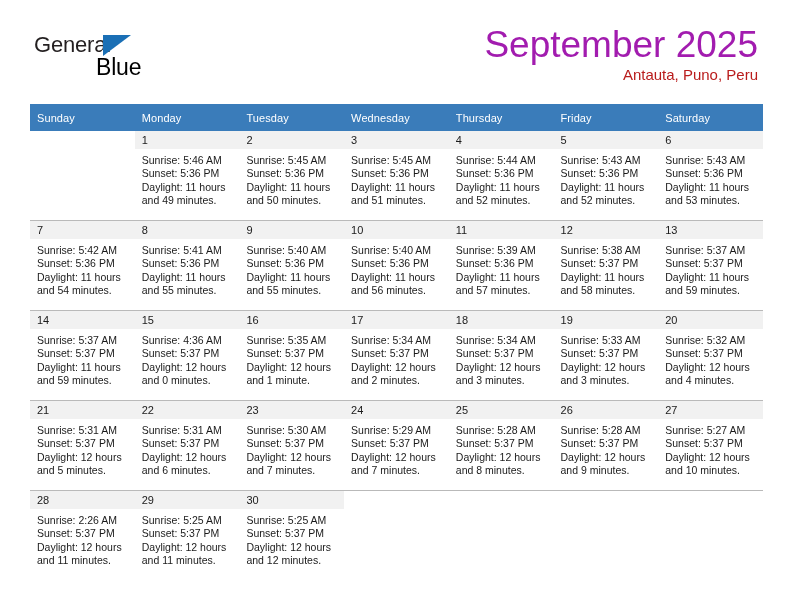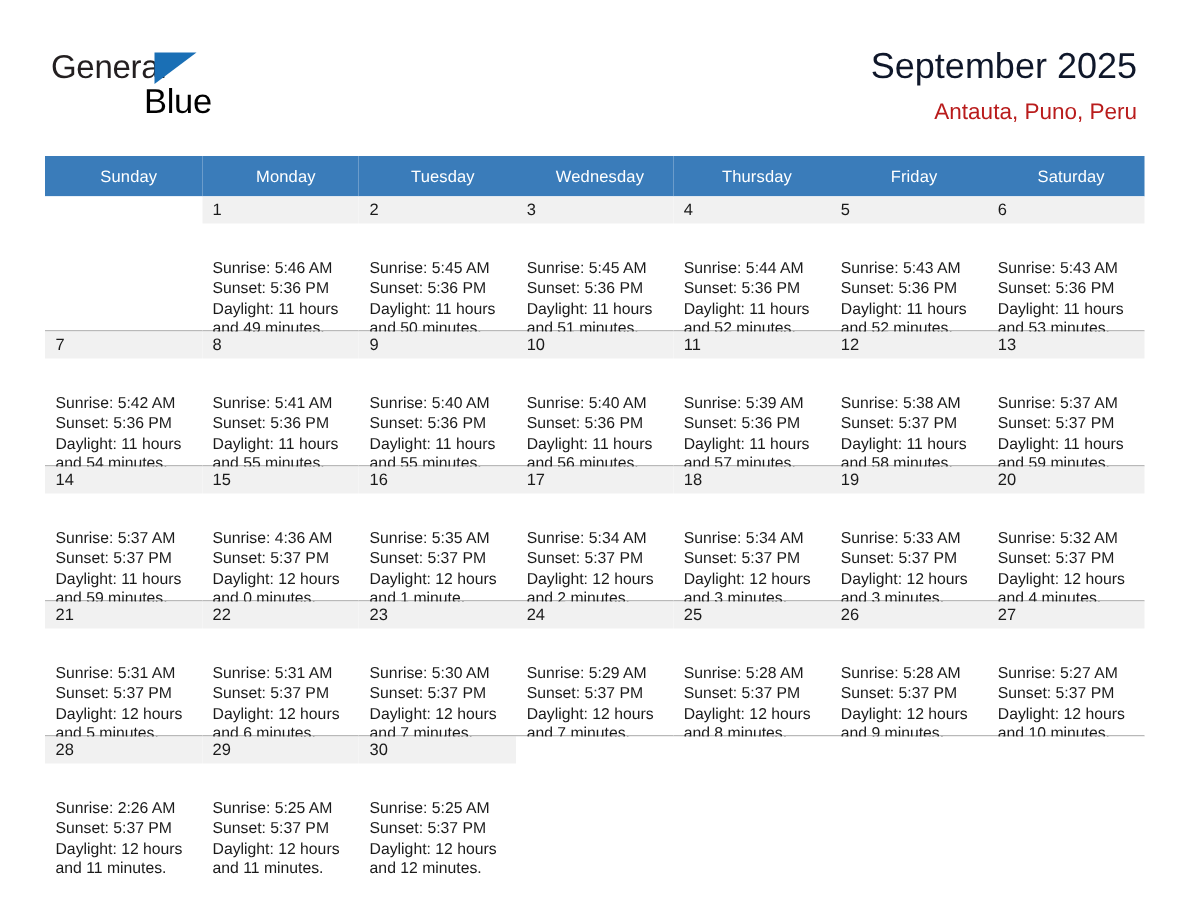--- a/index.html
+++ b/index.html
@@ -64,22 +64,22 @@
     font-family: "Liberation Sans", sans-serif;
   }
 
   .titles {
     position: absolute;
     right: 0;
     top: 0;
     text-align: right;
   }
   .cal-title {
-    font-size: 24px;
-    color: #0f172a;
+    font-size: 37px;
+    color: #a21caf;
     line-height: 34px;
     white-space: nowrap;
     font-weight: normal;
   }
   .cal-subtitle {
     font-size: 15px;
     color: #b91c1c;
     line-height: 20px;
     margin-top: 3px;
     white-space: nowrap;
@@ -92,21 +92,21 @@
     top: 104px;
     width: 733px;
     border-collapse: collapse;
     table-layout: fixed;
   }
   .calendar th {
     background: #3a7cba;
     color: #ffffff;
     font-size: 11px;
     font-weight: normal;
-    text-align: center;
+    text-align: left;
     padding: 5px 0 5px 7px;
     height: 17px;
     vertical-align: middle;
     letter-spacing: 0.1px;
   }
   .calendar td {
     vertical-align: top;
     padding: 0;
     border-top: 1px solid #c8c8c8;
     background: #ffffff;
@@ -134,21 +134,20 @@
   }
   .cell.blank .daynum-bar,
   .cell.blank .lines {
     background: #ffffff;
   }
   .lines {
     padding: 5px 6px 0 7px;
     font-size: 10.5px;
     line-height: 13.4px;
     color: #1a1a1a;
-    margin-top: 19px;
   }
   .lines div {
     white-space: nowrap;
   }
 </style>
 </head>
 <body>
 
 <div class="page">
 

